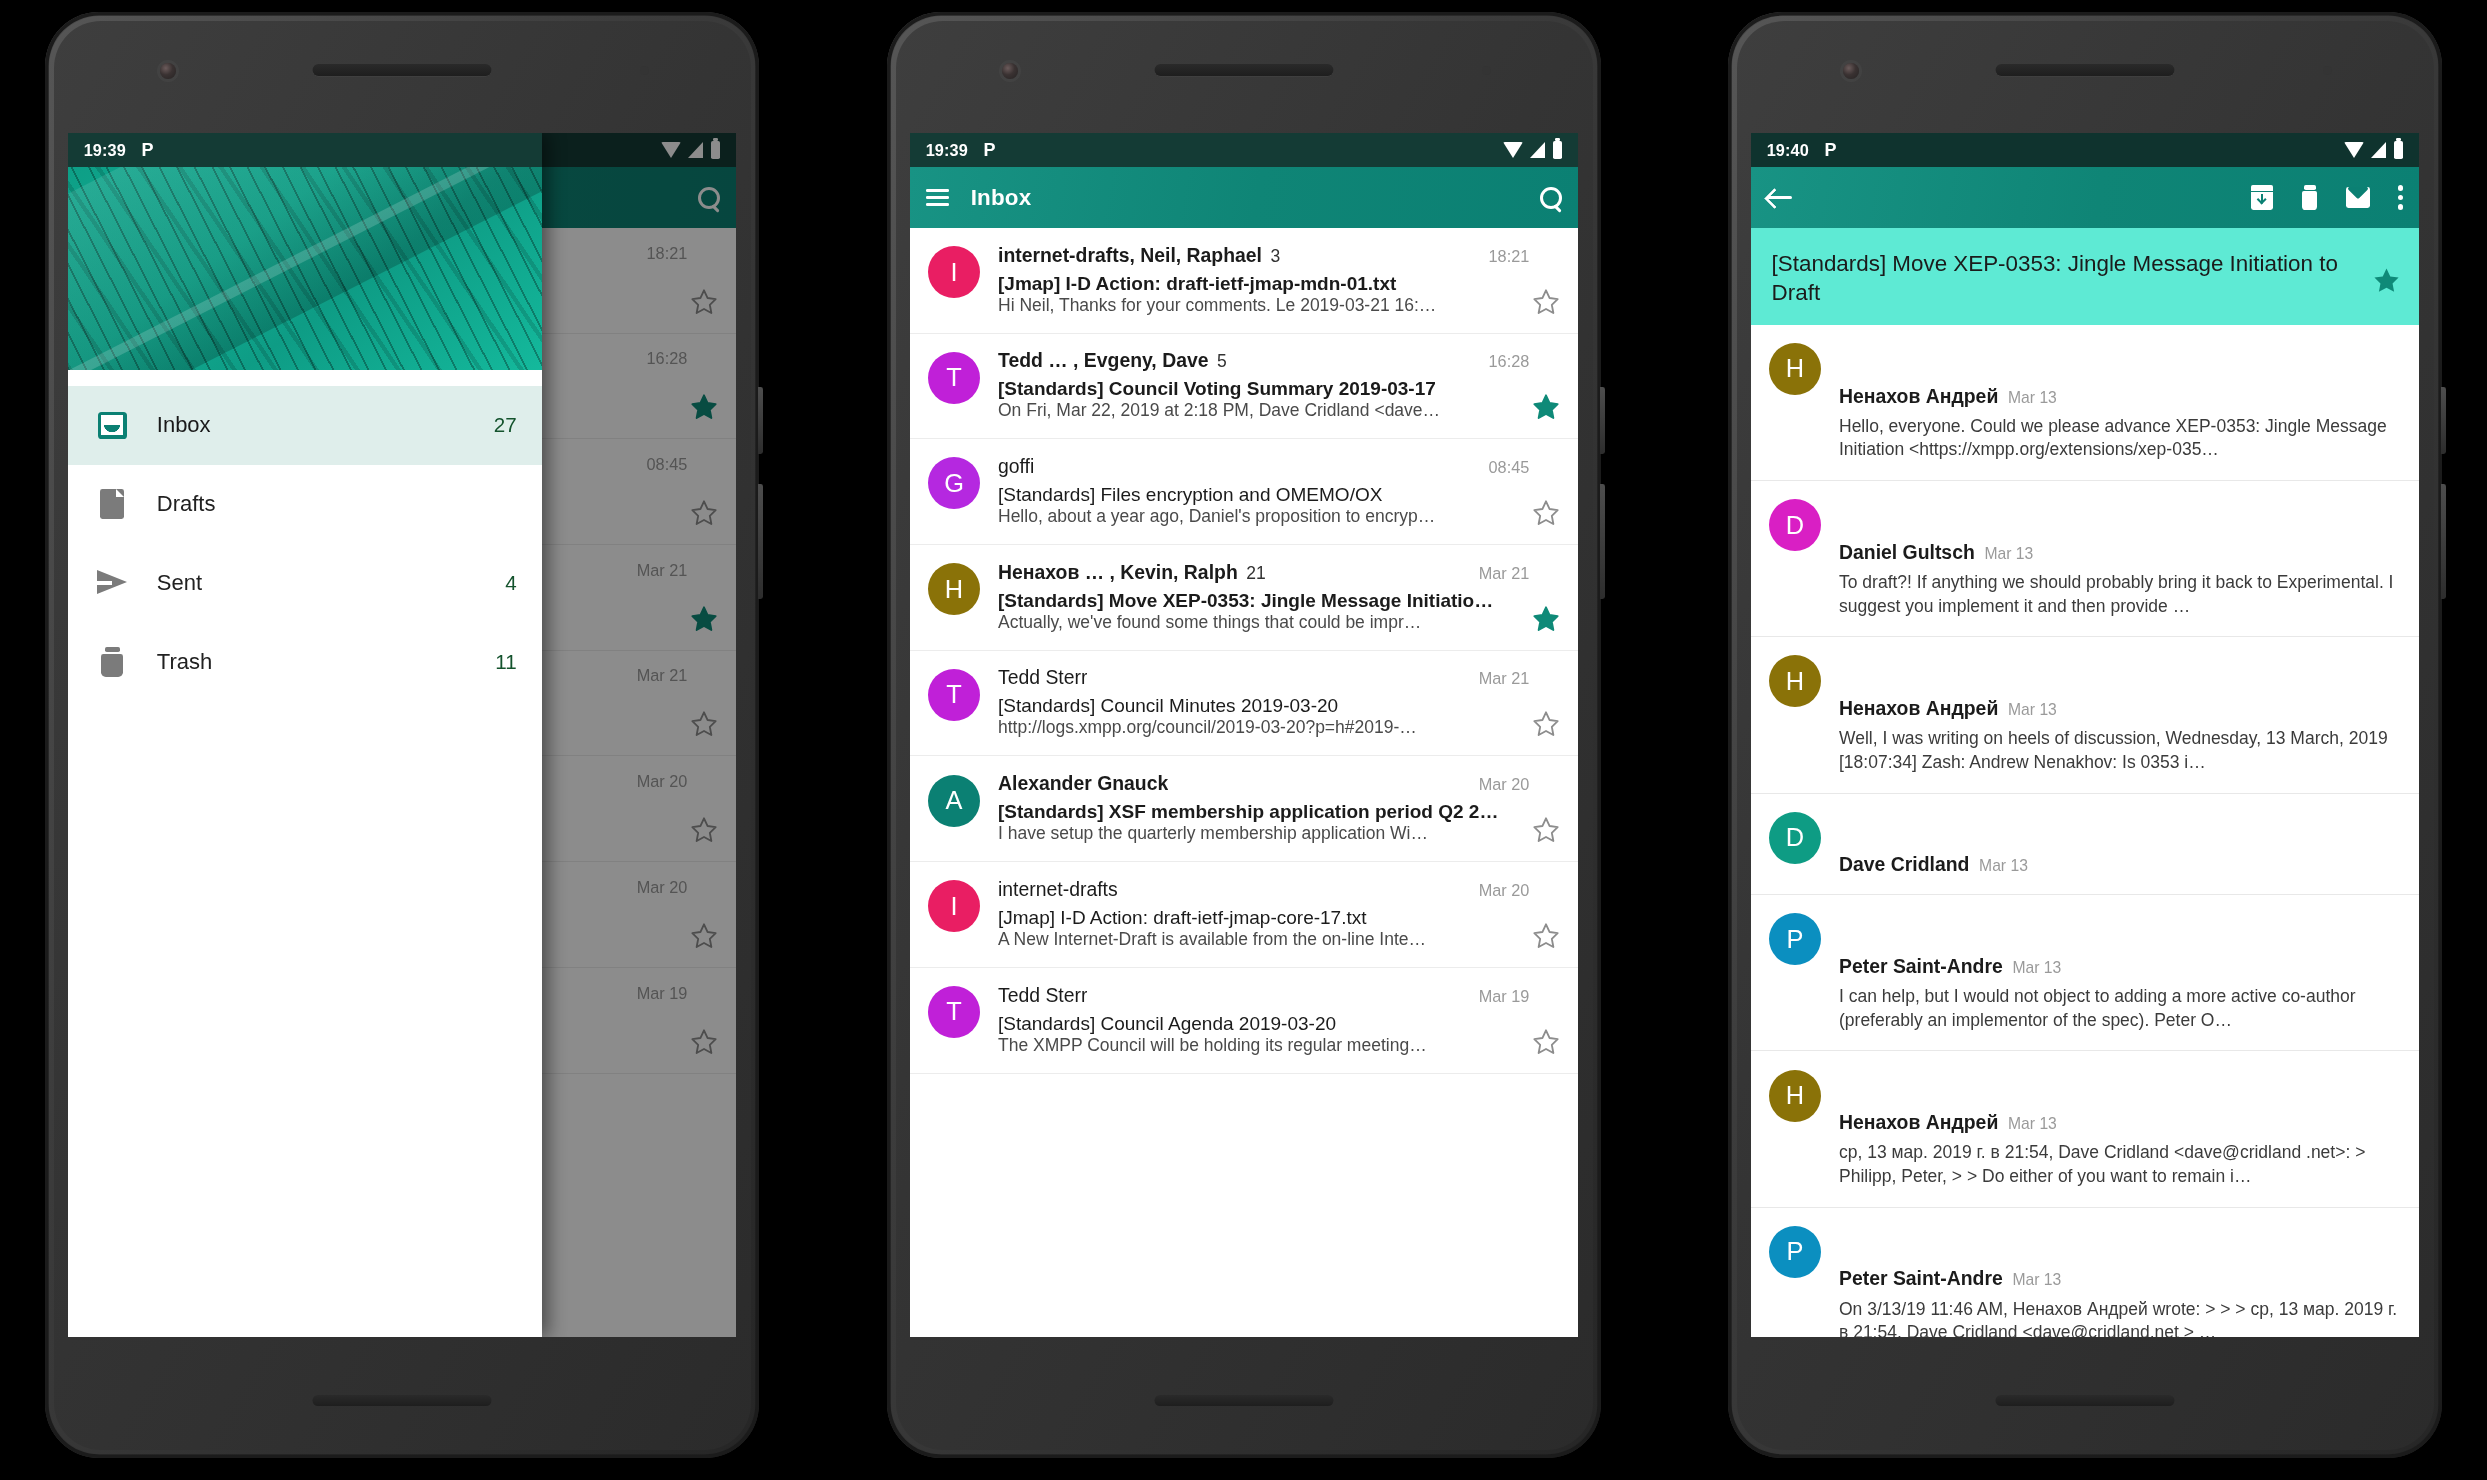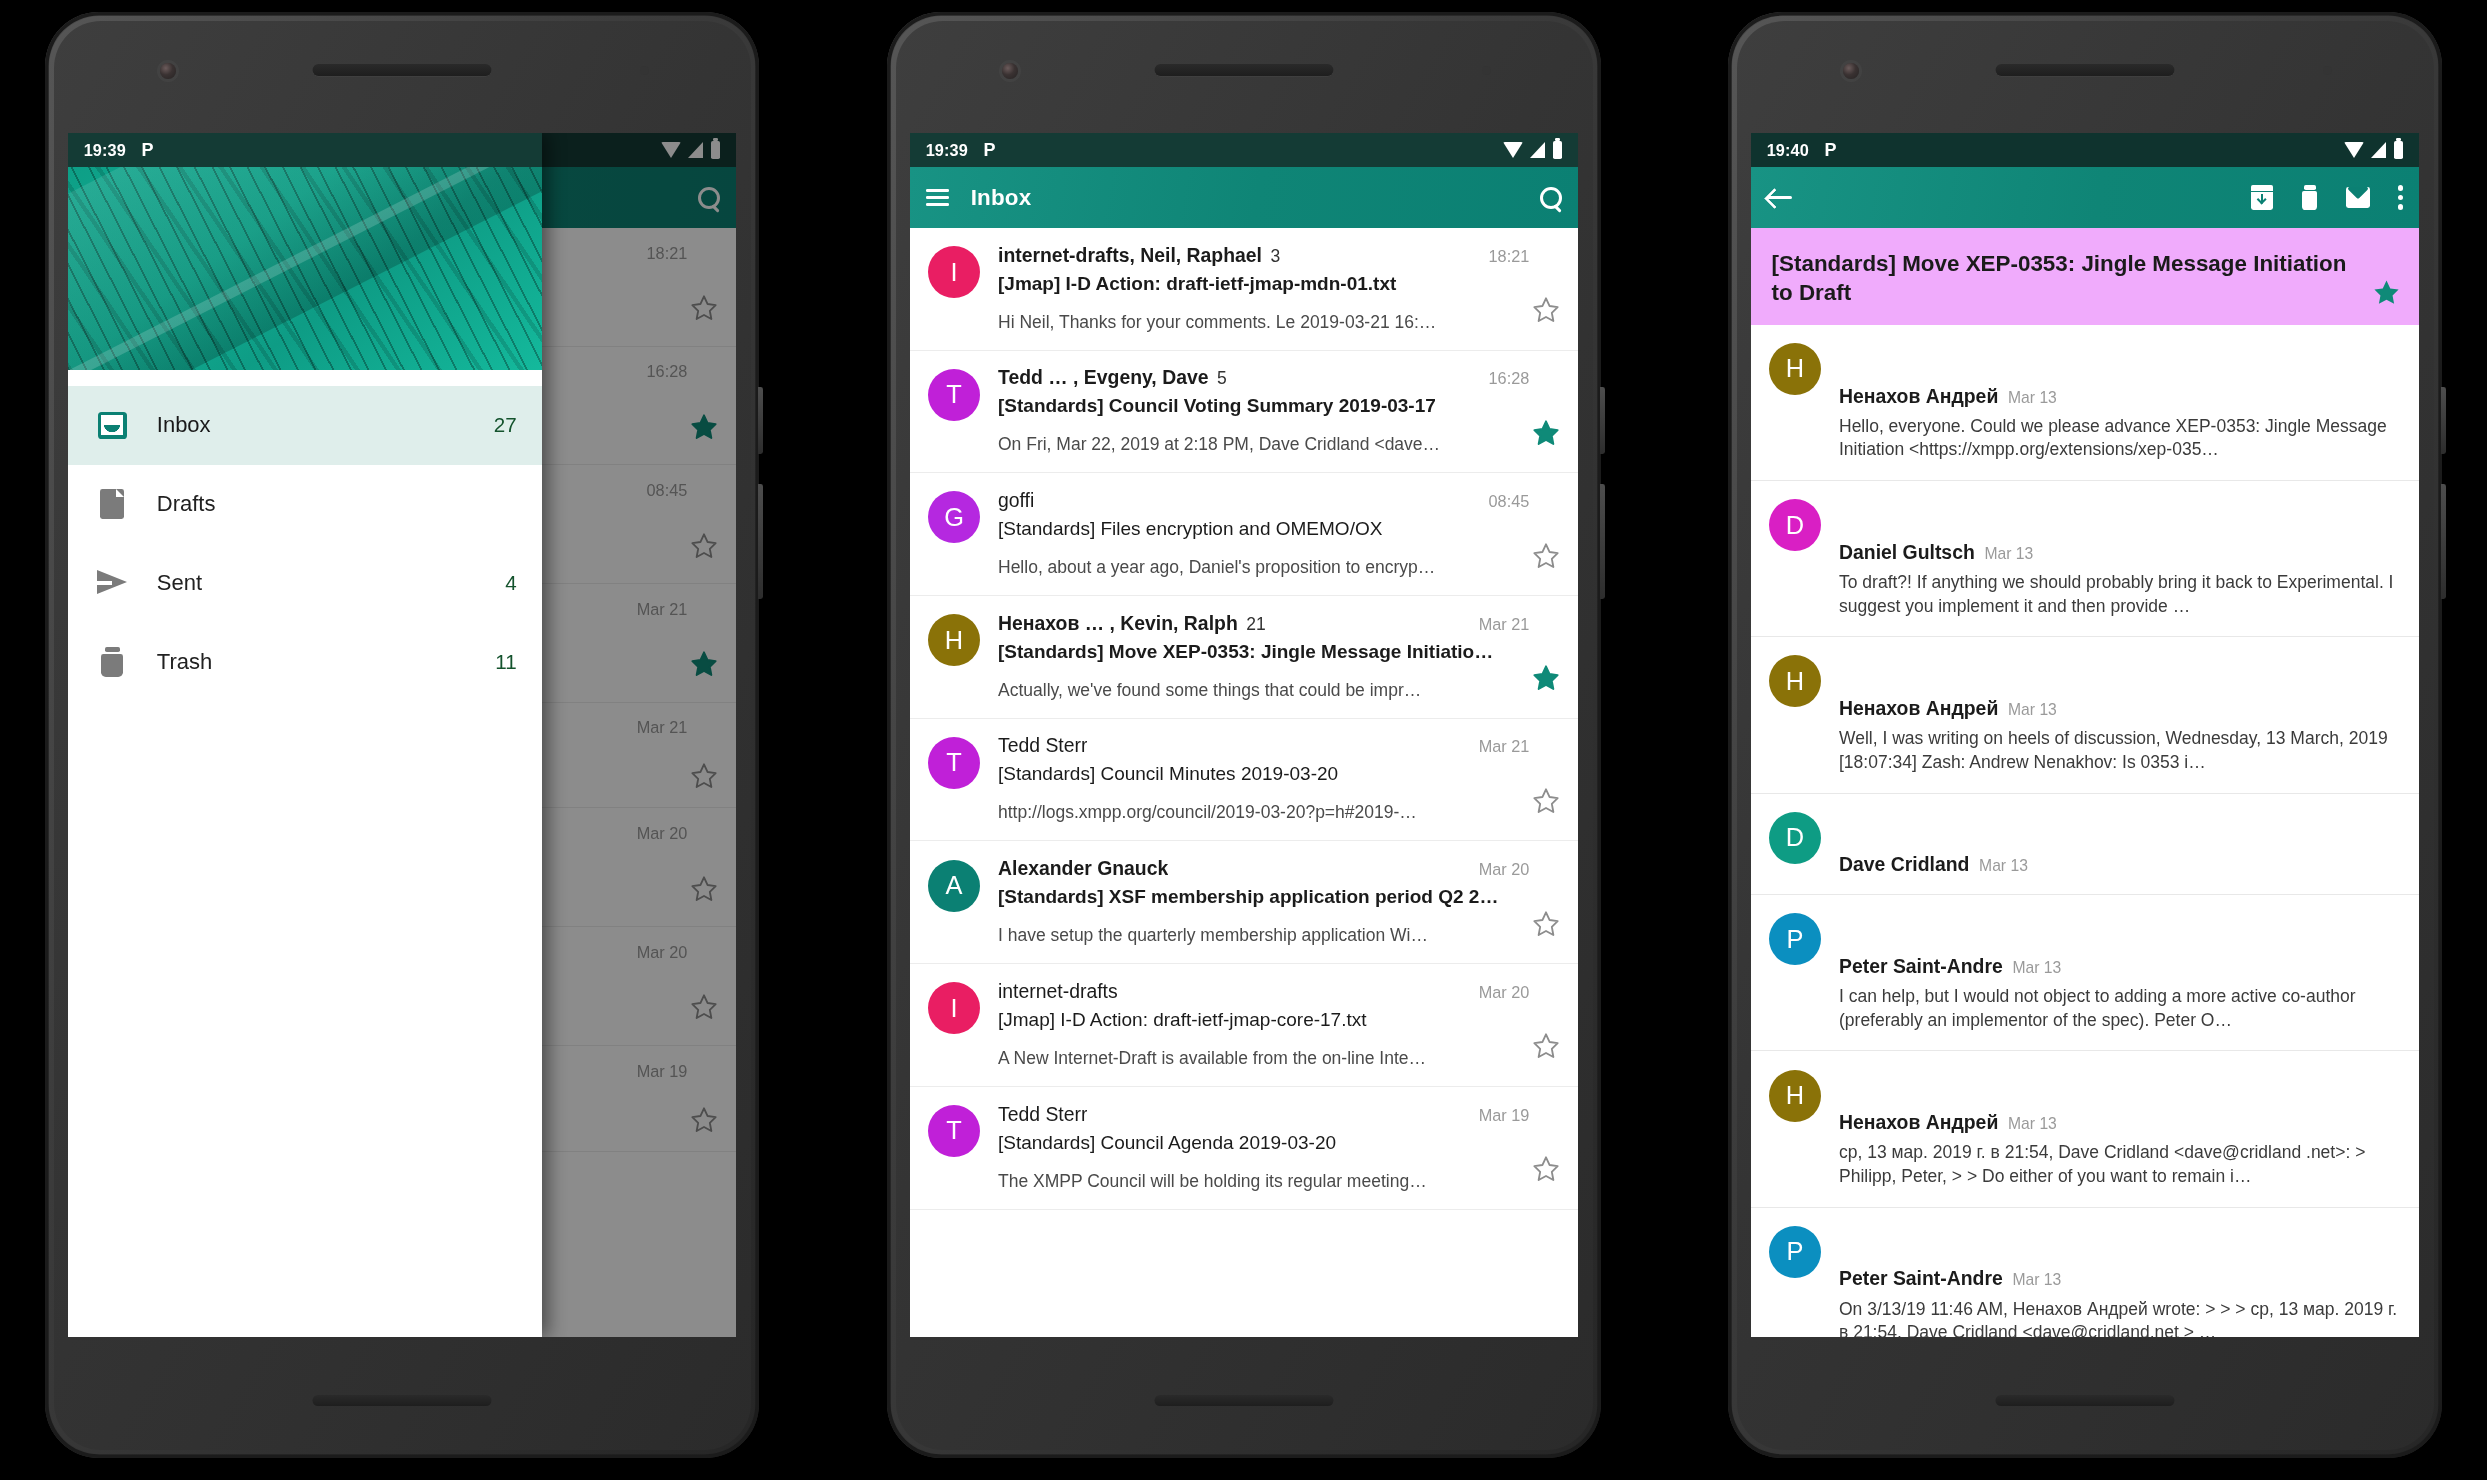--- a/index.html
+++ b/index.html
@@ -192,26 +192,26 @@
     color:#fff; font-size: 25.4px; font-weight:400; flex:none; margin-top: 2.4px;
   }
   .mailbody { flex:1; margin-left: 18px; min-width:0; }
   .mail-topline { display:flex; align-items:baseline; }
   .mail-sender { font-size: 19.4px; color:#1b1b1b; white-space:nowrap; overflow:hidden; text-overflow:ellipsis; }
   .mail-sender.unread { font-weight:700; }
   .mail-count { font-size: 17.5px; color:#333; margin-left: 8.5px; flex:none; }
   .mail-time { margin-left:auto; font-size: 16.3px; color:#9a9a9a; flex:none; padding-left: 9.7px; }
   .mail-subject { font-size: 19px; color:#1b1b1b; margin-top: 6px; white-space:nowrap; overflow:hidden; text-overflow:ellipsis; }
   .mail-subject.unread { font-weight:700; }
-  .mail-preview { font-size: 17.5px; color:#4a4a4a; margin-top: 17px; white-space:nowrap; overflow:hidden; text-overflow:ellipsis; }
+  .mail-preview { font-size: 17.5px; color:#4a4a4a; margin-top: 0; white-space:nowrap; overflow:hidden; text-overflow:ellipsis; }
   .star { width: 33px; flex:none; display:flex; align-items:center; justify-content:center; padding-top: 44px; }
   .star svg { width: 28px; height: 28px; display:block; }
 
   
-  .thread-header { display:flex; align-items:flex-end; padding: 20.6px 18px 18px 20.6px; background:#f0abfc;font-weight:bold; }
+  .thread-header { display:flex; align-items:center; padding: 20.6px 18px 18px 20.6px; background:#5eead4; }
   .thread-title { font-size: 22.4px; line-height: 1.3; color:#1b1b1b; flex:1; padding-right: 12px; }
   .thread-star { padding-top: 4.8px; }
   .thread-star svg { width: 29px; height: 29px; display:block; }
   .msgrow { display:flex; padding: 15.7px 15.7px 18px 18px; border-bottom: 0.6px solid #e8e8e8; background:#fff; }
   .msg-body { flex:1; margin-left: 18px; min-width:0; }
   .msg-top { display:flex; align-items:baseline; gap: 9.7px; margin-top: 44px; }
   .msg-name { font-size: 19.4px; font-weight:700; color:#1b1b1b; }
   .msg-date { font-size: 15.7px; color:#9a9a9a; }
   .msg-text {
     font-size: 17.5px; color:#3b3b3b; line-height: 1.35; margin-top: 7.3px;

